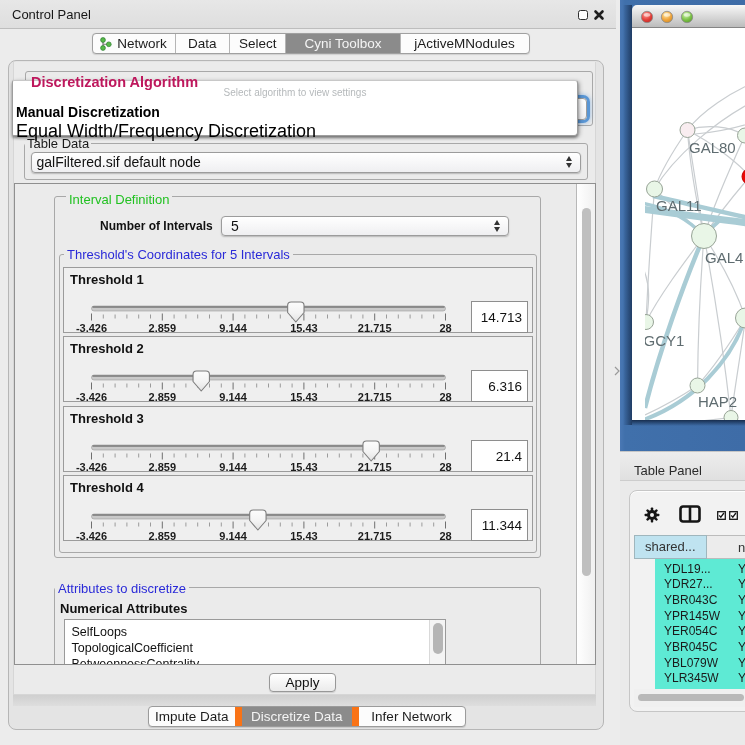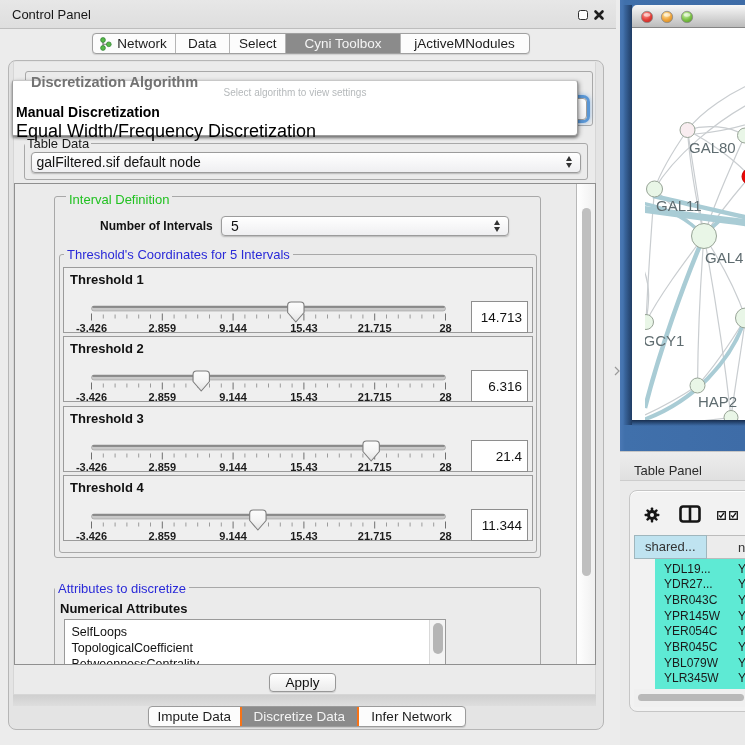--- a/index.html
+++ b/index.html
@@ -26,27 +26,27 @@
 #vsb .thumb{position:absolute;left:5px;top:24px;width:9px;height:368px;background:#bfbfbf;border-radius:4.5px;}
 .thbox{position:absolute;left:48.5px;width:470px;height:66px;background:#efefef;border:1px solid #9b9b9b;}
 .thtitle{position:absolute;left:6px;top:4px;font-size:13px;font-weight:bold;color:#111;}
 .valbox{position:absolute;left:407px;top:33px;width:57px;height:32px;background:#ffffff;border:1px solid #8e8e8e;}
 .valbox span{position:absolute;right:5px;top:50%;transform:translateY(-50%);font-size:13.5px;color:#111;}
 .litem{position:absolute;left:7px;}
 #listsb{position:absolute;right:0;top:0;width:16px;height:100%;background:#f4f4f4;border-left:1px solid #d9d9d9;}
 #listsb .thumb{position:absolute;left:3px;top:3px;width:10px;height:31px;background:#b5b5b5;border-radius:5px;}
 .btn{position:absolute;background:linear-gradient(#ffffff,#ebebeb);border:1px solid #989898;border-radius:4px;font-size:13.5px;color:#111;display:flex;align-items:center;justify-content:center;box-shadow:0 1px 1px rgba(0,0,0,0.12);}
 #bottabs{left:147.5px;top:706px;height:20.5px;display:flex;border:1px solid #9b9b9b;border-radius:4px;background:#fcfcfc;overflow:hidden;box-shadow:0 1px 1px rgba(0,0,0,0.12);}
-.btab{height:100%;display:flex;align-items:center;justify-content:center;font-size:13.5px;color:#1c1c1c;border-right:2px solid #f97316;}
+.btab{height:100%;display:flex;align-items:center;justify-content:center;font-size:13.5px;color:#1c1c1c;border-right:7px solid #f97316;}
 .btab:last-child{border-right:none;}
 .btab.sel{background:#8b8b8b;color:#f4f4f4;}
 #popup{left:12px;top:80px;width:565.5px;height:56px;background:#ffffff;border:1px solid #9e9e9e;border-top-color:#c8c8c8;border-radius:2px 3px 4px 2px;box-shadow:0 2px 3px rgba(0,0,0,0.42),2px 1px 4px rgba(0,0,0,0.22);z-index:4;}
 #popup .i1{position:absolute;left:3px;top:23px;font-size:14px;font-weight:bold;color:#000;}
 #popup .i2{position:absolute;left:3px;top:39.5px;font-size:18px;color:#000;}
-#ghost1{left:31px;top:74px;font-size:14.5px;font-weight:bold;color:#737373;z-index:5;text-align:right;}
+#ghost1{left:31px;top:74px;font-size:14.5px;font-weight:bold;color:#be185d;z-index:5;text-align:right;}
 #ghost2{left:145px;top:86.5px;width:300px;text-align:center;font-size:10px;color:#b5b9bb;z-index:5;}
 #bluewin{left:620px;top:0;width:125px;height:451px;background:linear-gradient(90deg,#4a78b4 0px,#4070ab 5px,#3e6ca7 100%);}
 #macbar{left:632px;top:5px;width:113px;height:23px;background:linear-gradient(#f8f8f8,#bcbcbc);border-bottom:1px solid #858585;border-radius:5px 0 0 0;}
 #canvas{left:632px;top:28px;width:113px;height:392px;background:#ffffff;overflow:hidden;padding-left:13px;}
 #canvshadow{left:632px;top:420px;width:113px;height:6px;background:linear-gradient(rgba(10,24,48,0.75),rgba(60,100,160,0));}
 #canvshadowL{left:623px;top:5px;width:9px;height:420px;background:linear-gradient(90deg,rgba(12,28,56,0),rgba(12,28,56,0.62));}
 #tpbar{left:620px;top:451px;width:125px;height:30px;background:linear-gradient(#ededed,#e0e0e0);border-top:1px solid #c6c6c6;border-bottom:1px solid #cdcdcd;}
 #tptext{left:634px;top:463px;font-size:13px;color:#2a2a2a;}
 #belowtp{left:620px;top:481px;width:125px;height:264px;background:#eaeaea;}
 #tablepanel{left:628.5px;top:489.5px;width:124px;height:222px;background:#f2f2f2;border:1px solid #c6c6c6;border-radius:8px 0 0 8px;box-shadow:inset 0 1px 0 #fdfdfd;}

